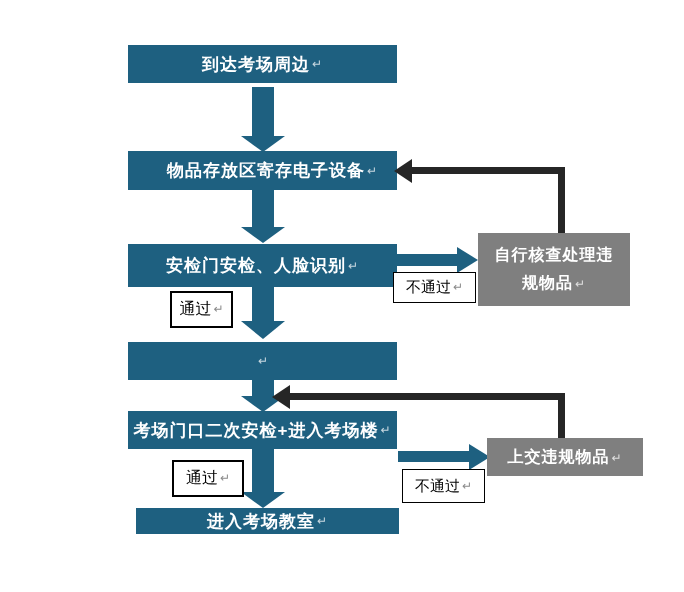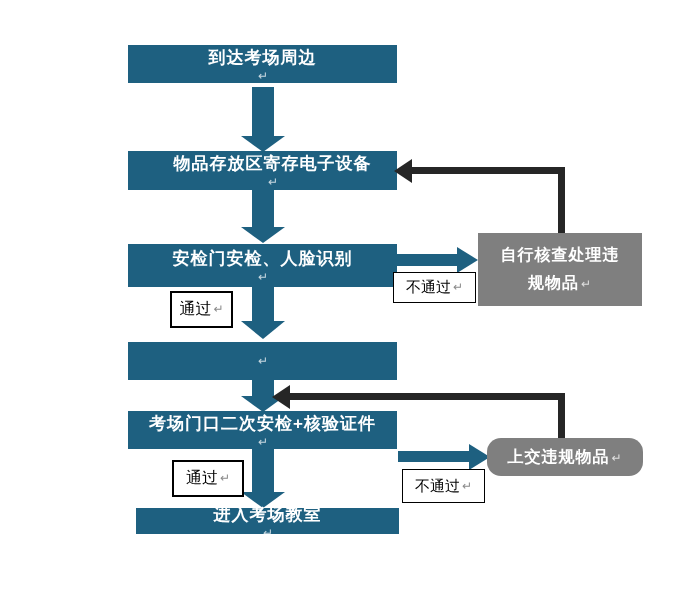--- a/index.html
+++ b/index.html
@@ -24,21 +24,20 @@
     position: absolute;
     background: var(--node-fill);
     color: var(--node-text);
     display: flex;
     align-items: center;
     justify-content: center;
     font-size: 17px;
     font-weight: bold;
     letter-spacing: 1px;
     text-align: right;
-    flex-direction: column;
   }
   
   .side-node {
     position: absolute;
     background: var(--side-fill);
     color: var(--node-text);
     display: flex;
     align-items: center;
     justify-content: center;
     font-size: 16px;
@@ -127,61 +126,61 @@
   <div class="edge-label" style="left:170px; top:291px; width:63px; height:37px;">
     <span>通过</span>
       <span class="ret on-white">↵</span>
   </div>
 
   <div class="edge-label thin" style="left:393px; top:272px; width:83px; height:31px;">
     <span>不通过</span>
       <span class="ret on-white">↵</span>
   </div>
 
-  <div class="side-node" style="left:478px; top:233px; width:164px; height:73px;">
+  <div class="side-node" style="left:478px; top:233px; width:152px; height:73px;">
     <span class="wrap-limit"><span>自行核查处理违规物品</span><span class="ret on-color">↵</span></span>
   </div>
 
   <div class="loop-v" style="left:558px; top:171px; height:62px;"></div>
   <div class="loop-h" style="left:410px; top:167px; width:155px;"></div>
   <div class="loop-head" style="left:394px; top:159px;"></div>
 
   <div class="node" style="left:128px; top:342px; width:269px; height:38px;">
       <span class="ret on-color">↵</span>
   </div>
 
   <div class="down-shaft" style="left:252px; top:380px; height:17px;"></div>
   <div class="down-head" style="left:241px; top:396px;"></div>
 
   <div class="loop-h" style="left:289px; top:393px; width:276px;"></div>
   <div class="loop-v" style="left:558px; top:393px; height:45px;"></div>
   <div class="loop-head" style="left:272px; top:385px;"></div>
 
   <div class="node" style="left:128px; top:411px; width:269px; height:38px;">
-    <span>考场门口二次安检+核验证件</span>
+    <span>考场门口二次安检+进入考场楼</span>
       <span class="ret on-color">↵</span>
   </div>
 
   <div class="right-shaft" style="left:398px; top:451px; width:71px; height:11px;"></div>
   <div class="right-head" style="left:469px; top:444px;"></div>
 
   <div class="down-shaft" style="left:252px; top:449px; height:44px;"></div>
   <div class="down-head" style="left:241px; top:492px;"></div>
 
   <div class="edge-label" style="left:172px; top:460px; width:72px; height:37px;">
     <span>通过</span>
       <span class="ret on-white">↵</span>
   </div>
 
   <div class="edge-label thin" style="left:402px; top:469px; width:83px; height:34px;">
     <span>不通过</span>
       <span class="ret on-white">↵</span>
   </div>
 
-  <div class="side-node" style="left:487px; top:438px; width:156px; height:38px;border-radius:14px;">
+  <div class="side-node" style="left:487px; top:438px; width:156px; height:38px;">
     <span><span>上交违规物品</span><span class="ret on-color">↵</span></span>
   </div>
 
   <div class="node" style="left:136px; top:508px; width:263px; height:26px;">
     <span>进入考场教室</span>
       <span class="ret on-color">↵</span>
   </div>
 
 </div>
 

